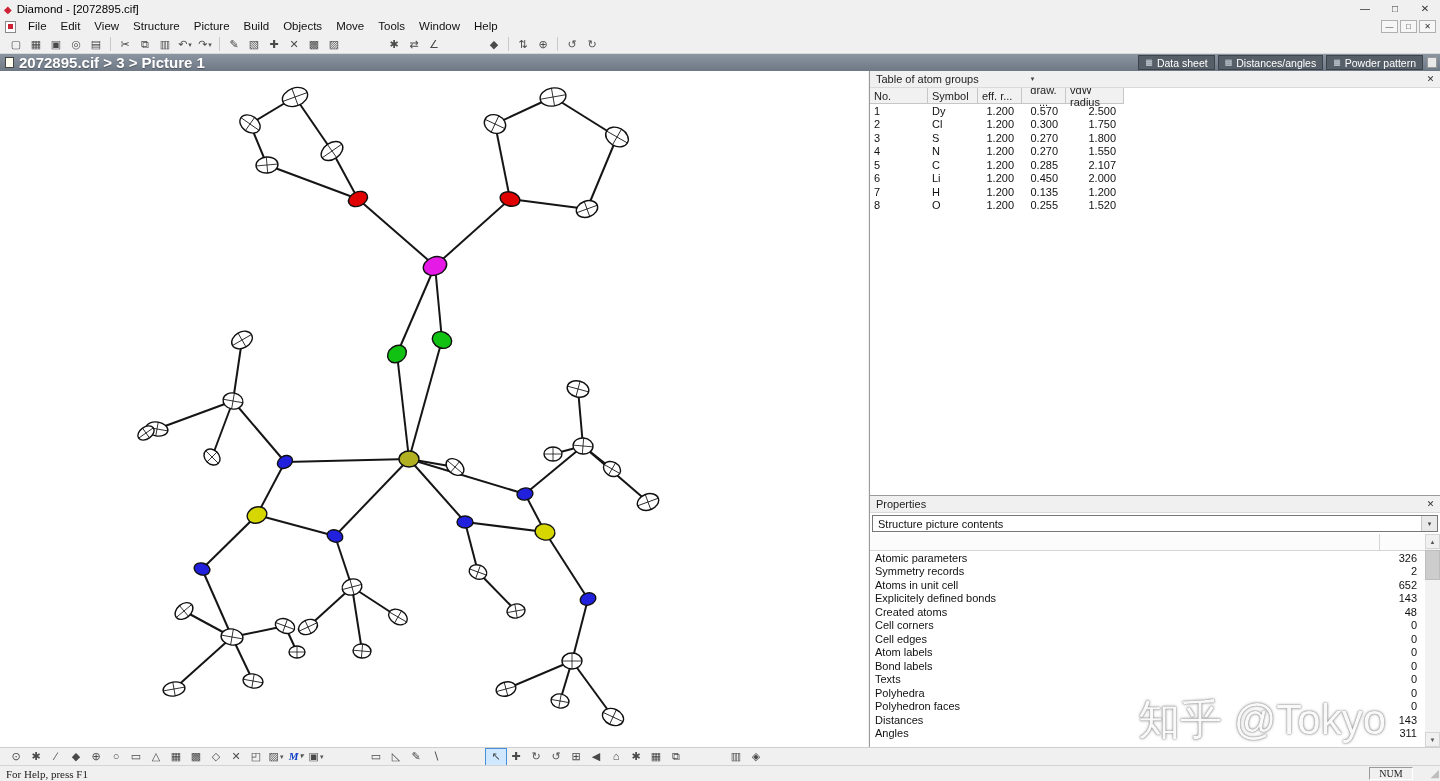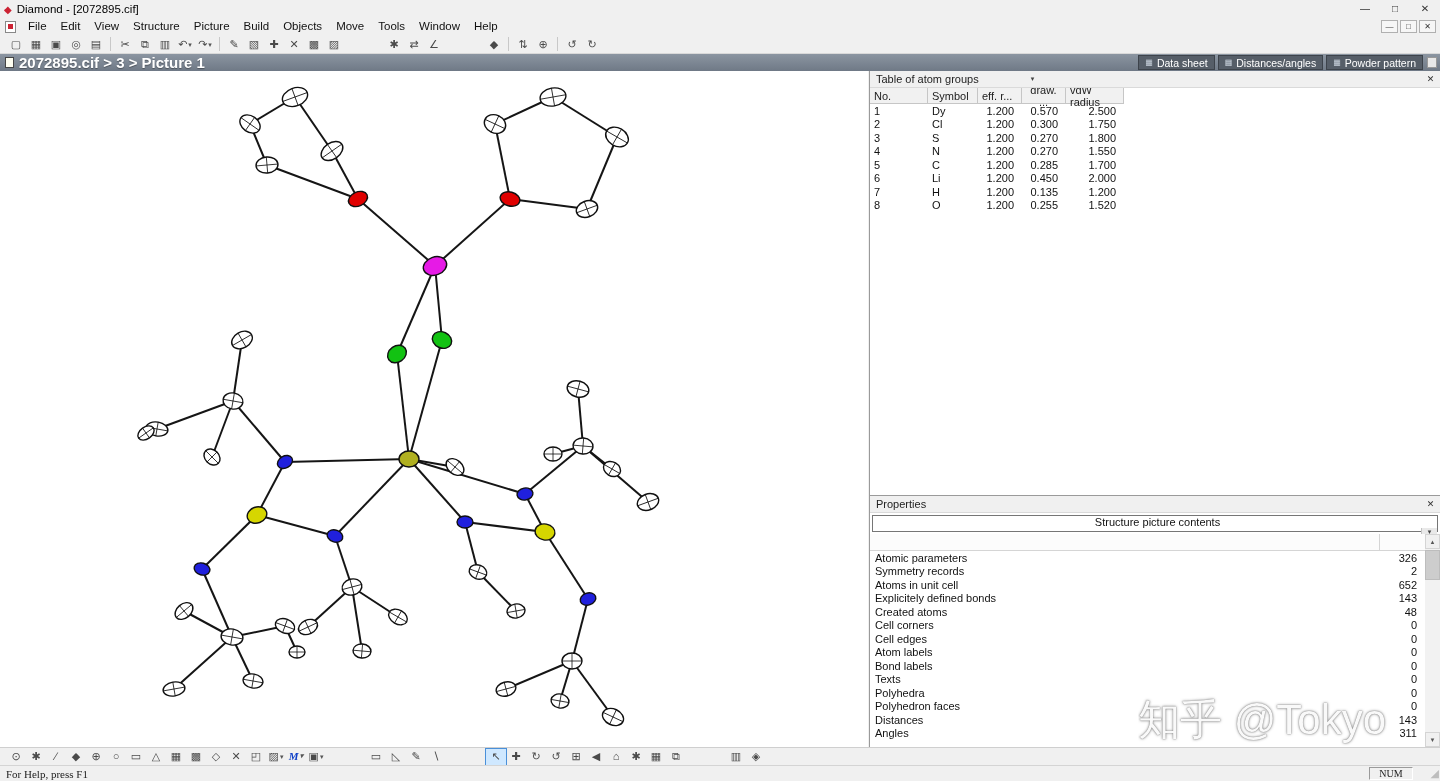--- a/index.html
+++ b/index.html
@@ -55,21 +55,21 @@
 
   #agpane { position:absolute; left:0; top:0; width:571px; height:424px; background:#fff; }
   #ag-header { display:flex; height:16px; }
   .ag-hcell { background:#f1f1f1; border-right:1px solid #c6c6c6; border-bottom:1px solid #c6c6c6; display:flex; align-items:center; padding:0 4px; font-size:11px; color:#222; }
   .ag-hcell.num { justify-content:flex-start; }
   .ag-row { display:flex; height:13.5px; }
   .ag-cell { display:flex; align-items:center; padding:0 4px; font-size:11px; }
   .ag-cell.num { justify-content:flex-end; padding-right:8px; }
 
   #proppane { position:absolute; left:0; top:424px; width:571px; height:252px; background:#fff; border-top:1px solid #9a9a9a; }
-  #prop-select { position:absolute; left:2px; top:19px; width:566px; height:17px; background:#fff; border:1px solid #767676; display:flex; align-items:center; padding-left:5px; font-size:11px;flex-direction:column; }
+  #prop-select { position:absolute; left:2px; top:19px; width:566px; height:17px; background:#fff; border:1px solid #767676; display:flex; align-items:center; padding-left:5px; font-size:11px; }
   #prop-select .combo-arrow { margin-left:auto; width:16px; height:100%; background:#e9e9e9; border-left:1px solid #c4c4c4; display:flex; align-items:center; justify-content:center; font-size:7px; color:#444; }
   #prop-colhdr { position:absolute; left:0; top:38px; width:555px; height:17px; background:#fcfcfc; border-bottom:1px solid #d5d5d5; }
   #prop-colhdr .divider { position:absolute; right:45px; top:0; width:1px; height:17px; background:#d5d5d5; }
   #prop-list { position:absolute; left:0; top:55px; width:555px; height:197px; overflow:hidden; }
   .prop-row { display:flex; height:13.5px; align-items:center; }
   .prop-label { flex:1; padding-left:5px; font-size:11px; }
   .prop-value { width:52px; text-align:right; padding-right:8px; font-size:11px; }
   #prop-scroll { position:absolute; right:1px; top:38px; width:15px; height:213px; background:#f2f2f2; }
   .scroll-arrow { width:15px; height:15px; background:#f0f0f0; border:1px solid #d4d4d4; display:flex; align-items:center; justify-content:center; font-size:6px; color:#555; }
   .scroll-arrow.down { position:absolute; bottom:0; }
@@ -491,21 +491,21 @@
             <div class="ag-cell" style="width: 50px;">N</div>
             <div class="ag-cell num" style="width: 44px;">1.200</div>
             <div class="ag-cell num" style="width: 44px;">0.270</div>
             <div class="ag-cell num" style="width: 58px;">1.550</div>
           </div>
           <div class="ag-row">
             <div class="ag-cell" style="width: 58px;">5</div>
             <div class="ag-cell" style="width: 50px;">C</div>
             <div class="ag-cell num" style="width: 44px;">1.200</div>
             <div class="ag-cell num" style="width: 44px;">0.285</div>
-            <div class="ag-cell num" style="width: 58px;">1.700</div>
+            <div class="ag-cell num" style="width: 58px;">2.107</div>
           </div>
           <div class="ag-row">
             <div class="ag-cell" style="width: 58px;">6</div>
             <div class="ag-cell" style="width: 50px;">Li</div>
             <div class="ag-cell num" style="width: 44px;">1.200</div>
             <div class="ag-cell num" style="width: 44px;">0.450</div>
             <div class="ag-cell num" style="width: 58px;">2.000</div>
           </div>
           <div class="ag-row">
             <div class="ag-cell" style="width: 58px;">7</div>

